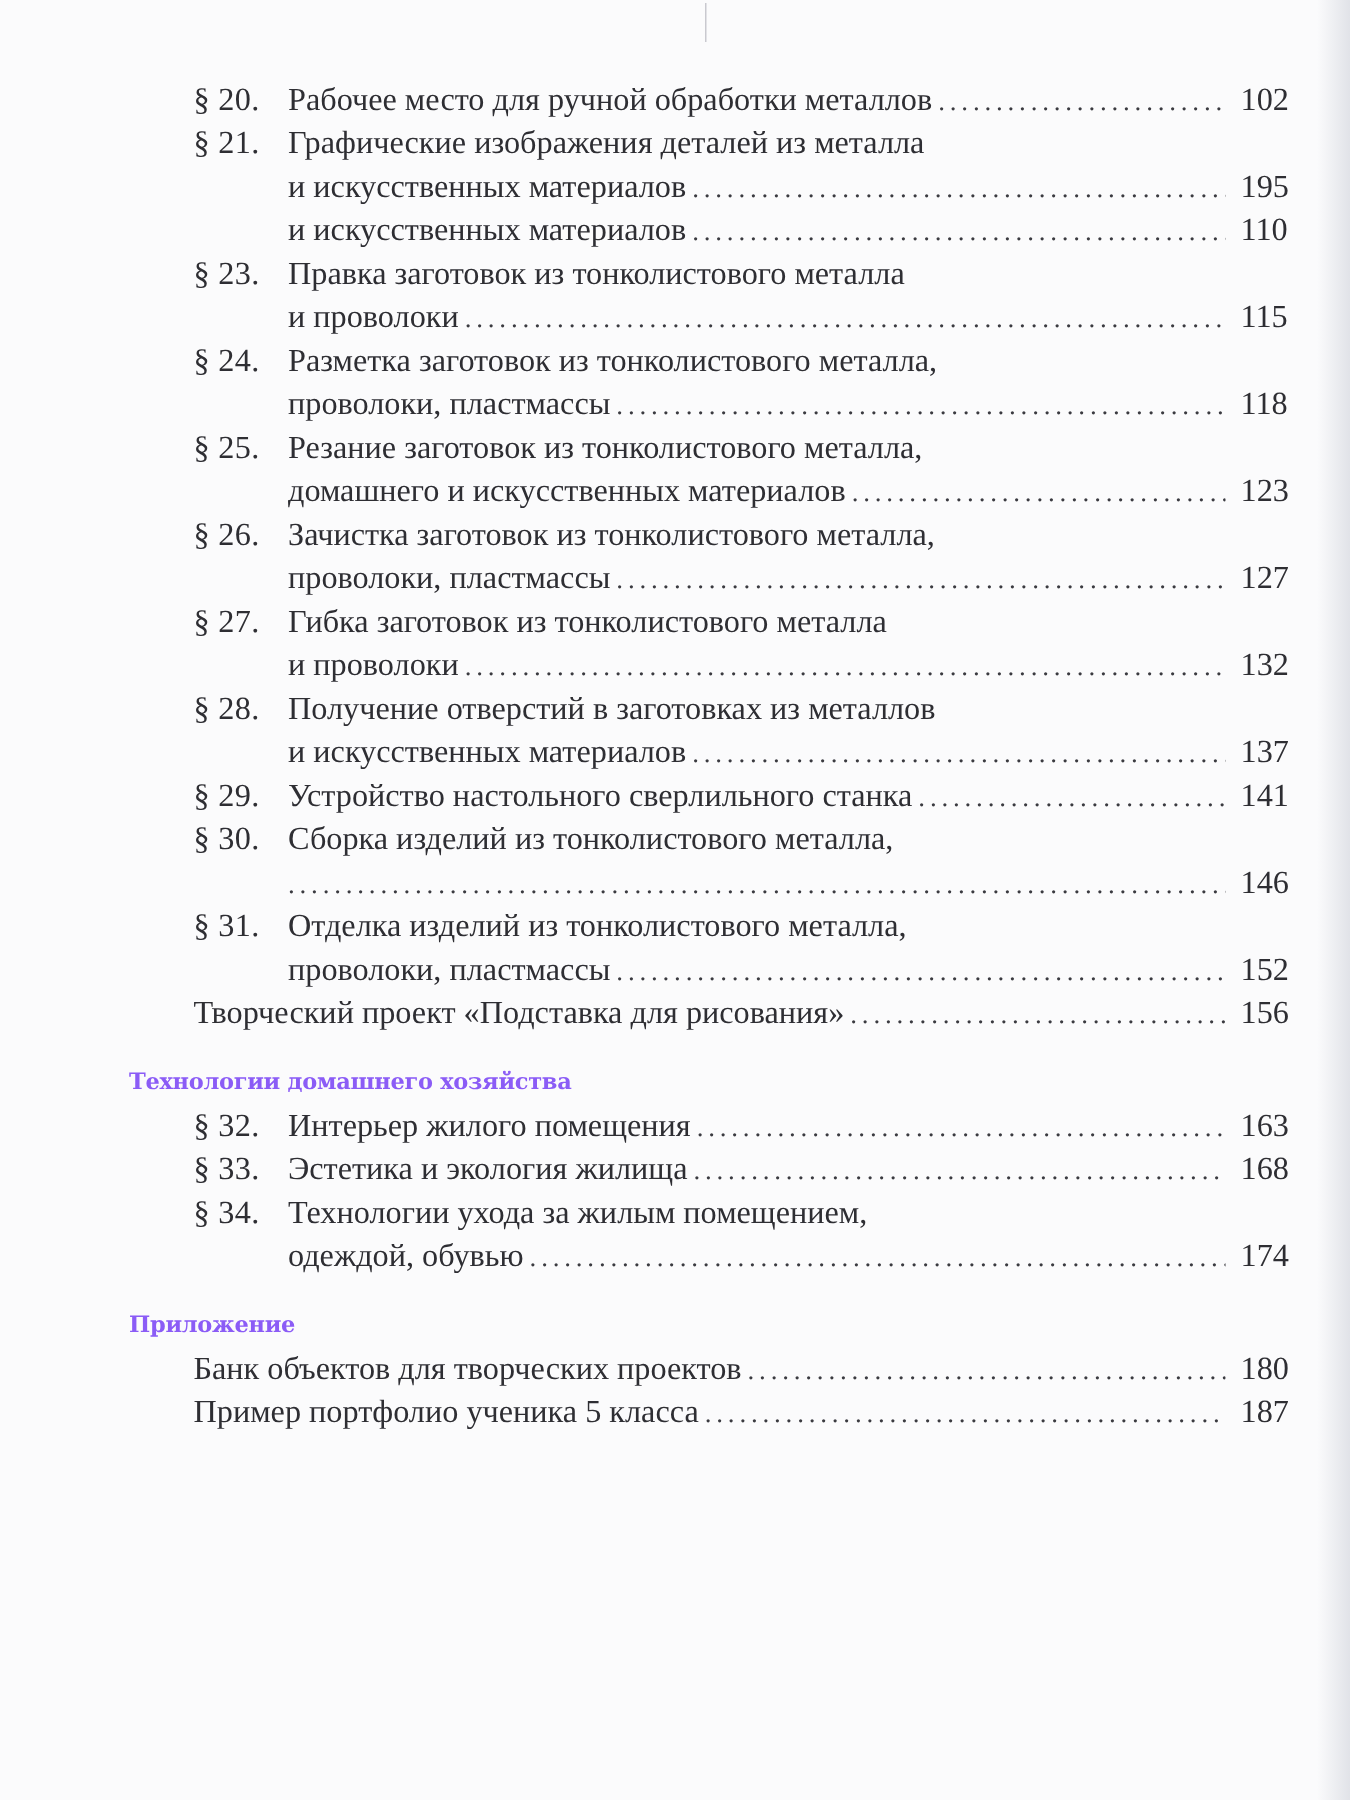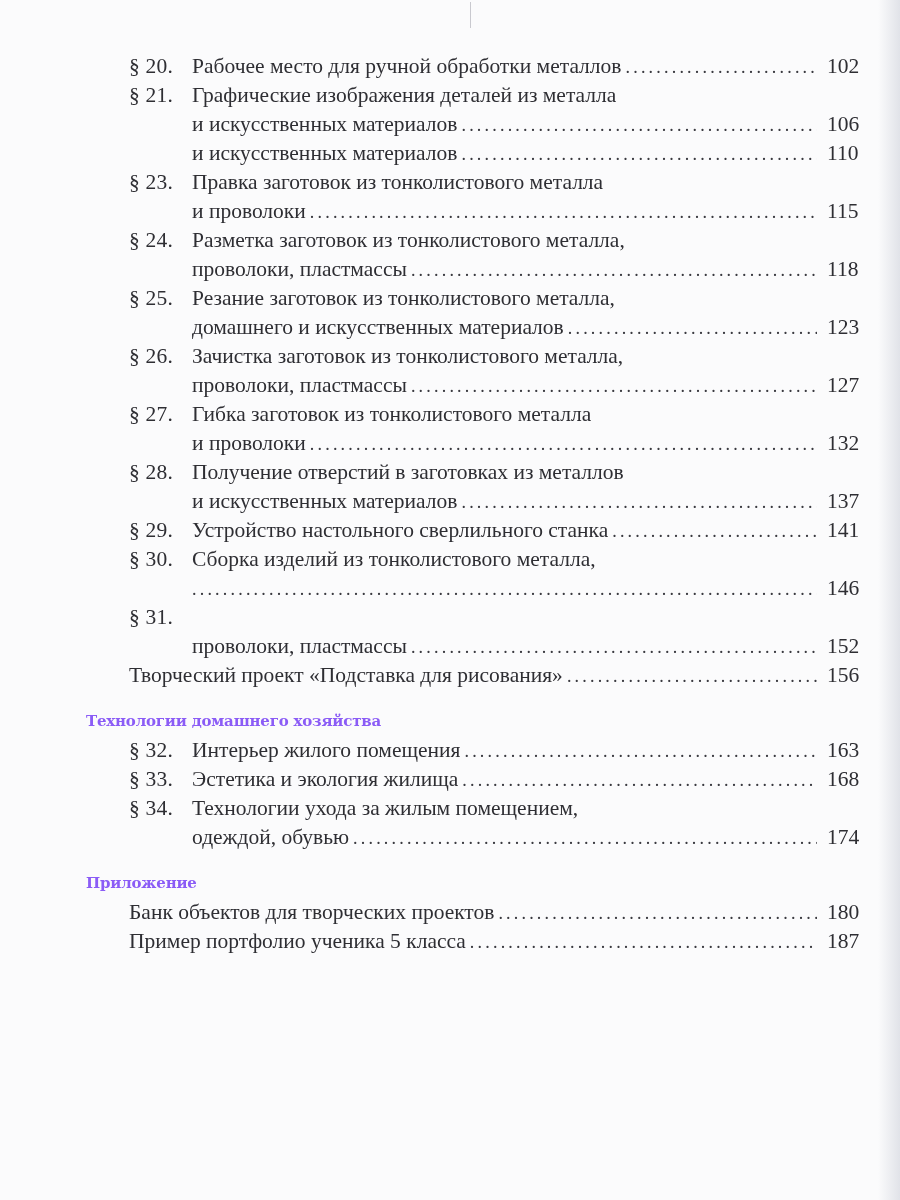--- a/index.html
+++ b/index.html
@@ -111,21 +111,21 @@
     <div class="row">
       <span class="num">§ 21.</span>
       <div class="title">
         <span class="title-text">Графические изображения деталей из металла</span>
       </div>
     </div>
     <div class="row">
       <div class="title">
         <span class="title-text">и искусственных материалов</span>
         <span class="dots">....................................................................................................</span>
-        <span class="page">106</span>
+        <span class="page">195</span>
       </div>
     </div>
   </div>
 
   <div class="toc-entry">
     <div class="row">
       <div class="title">
         <span class="title-text">и искусственных материалов</span>
         <span class="dots">....................................................................................................</span>
         <span class="page">110</span>
@@ -251,20 +251,23 @@
       <div class="title">
         <span class="dots">....................................................................................................</span>
         <span class="page">146</span>
       </div>
     </div>
   </div>
 
   <div class="toc-entry">
     <div class="row">
       <span class="num">§ 31.</span>
+      <div class="title">
+        <span class="title-text">Отделка изделий из тонколистового металла,</span>
+      </div>
     </div>
     <div class="row">
       <div class="title">
         <span class="title-text">проволоки, пластмассы</span>
         <span class="dots">....................................................................................................</span>
         <span class="page">152</span>
       </div>
     </div>
   </div>
 

